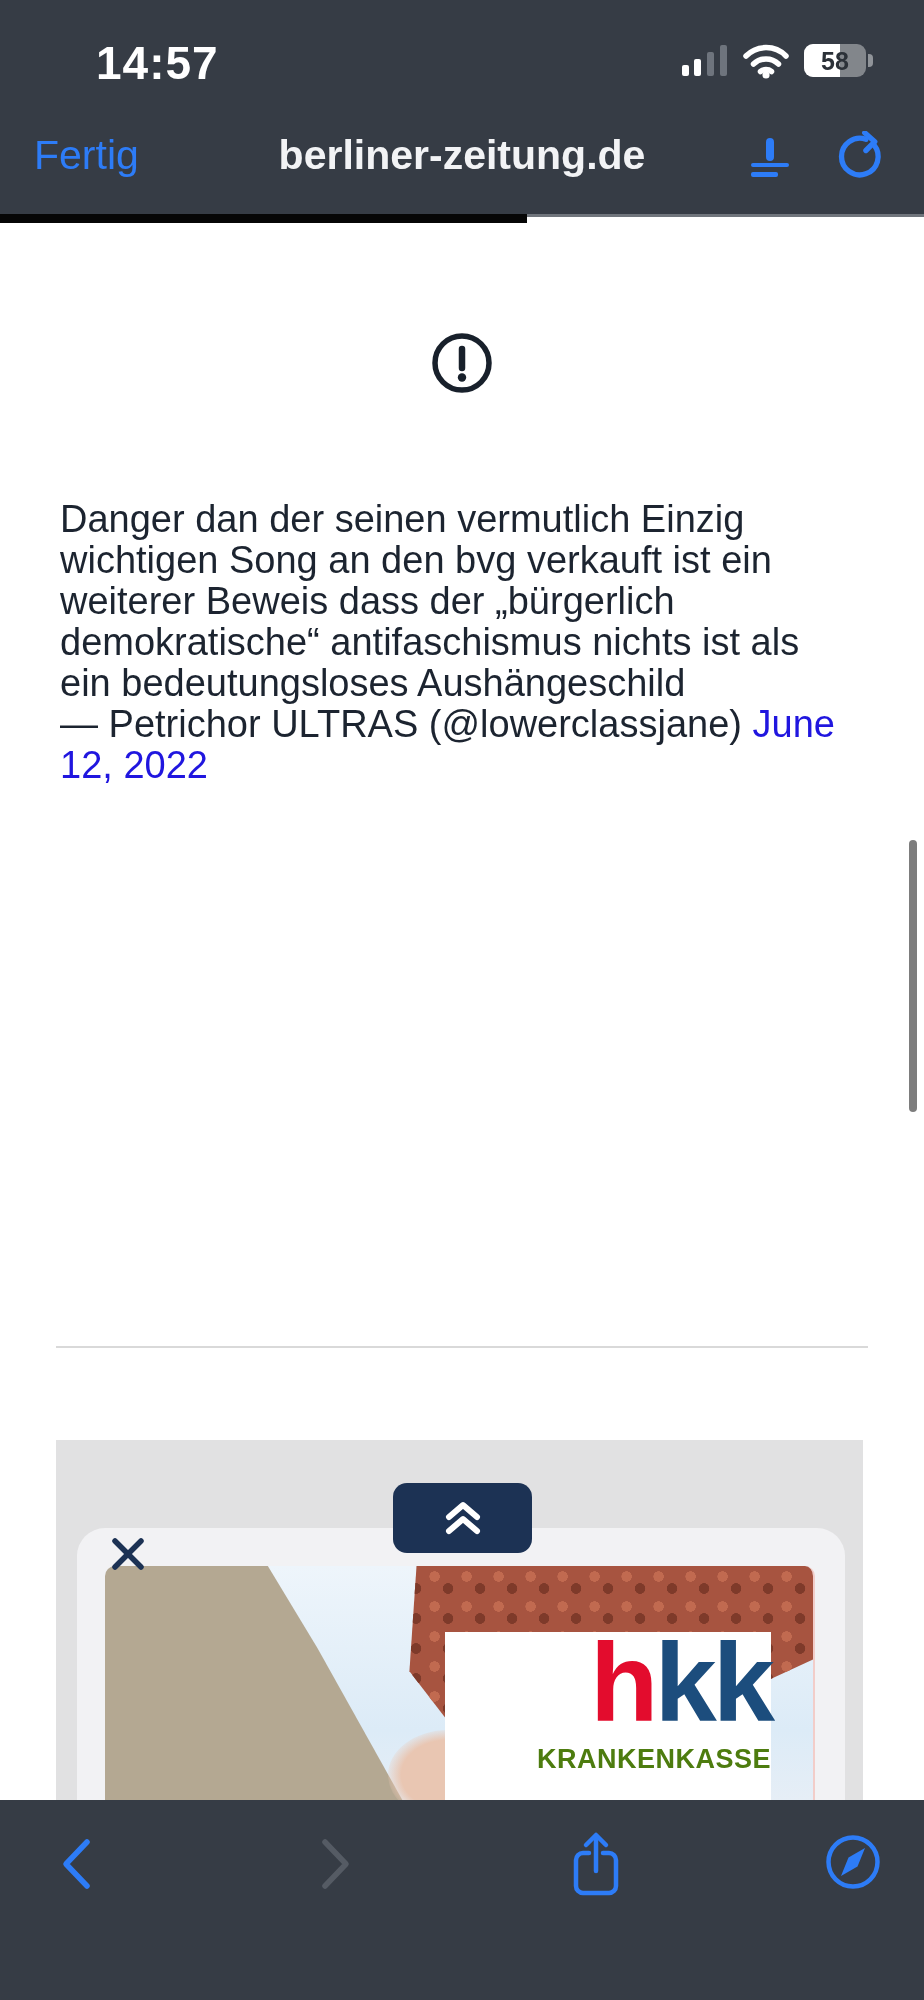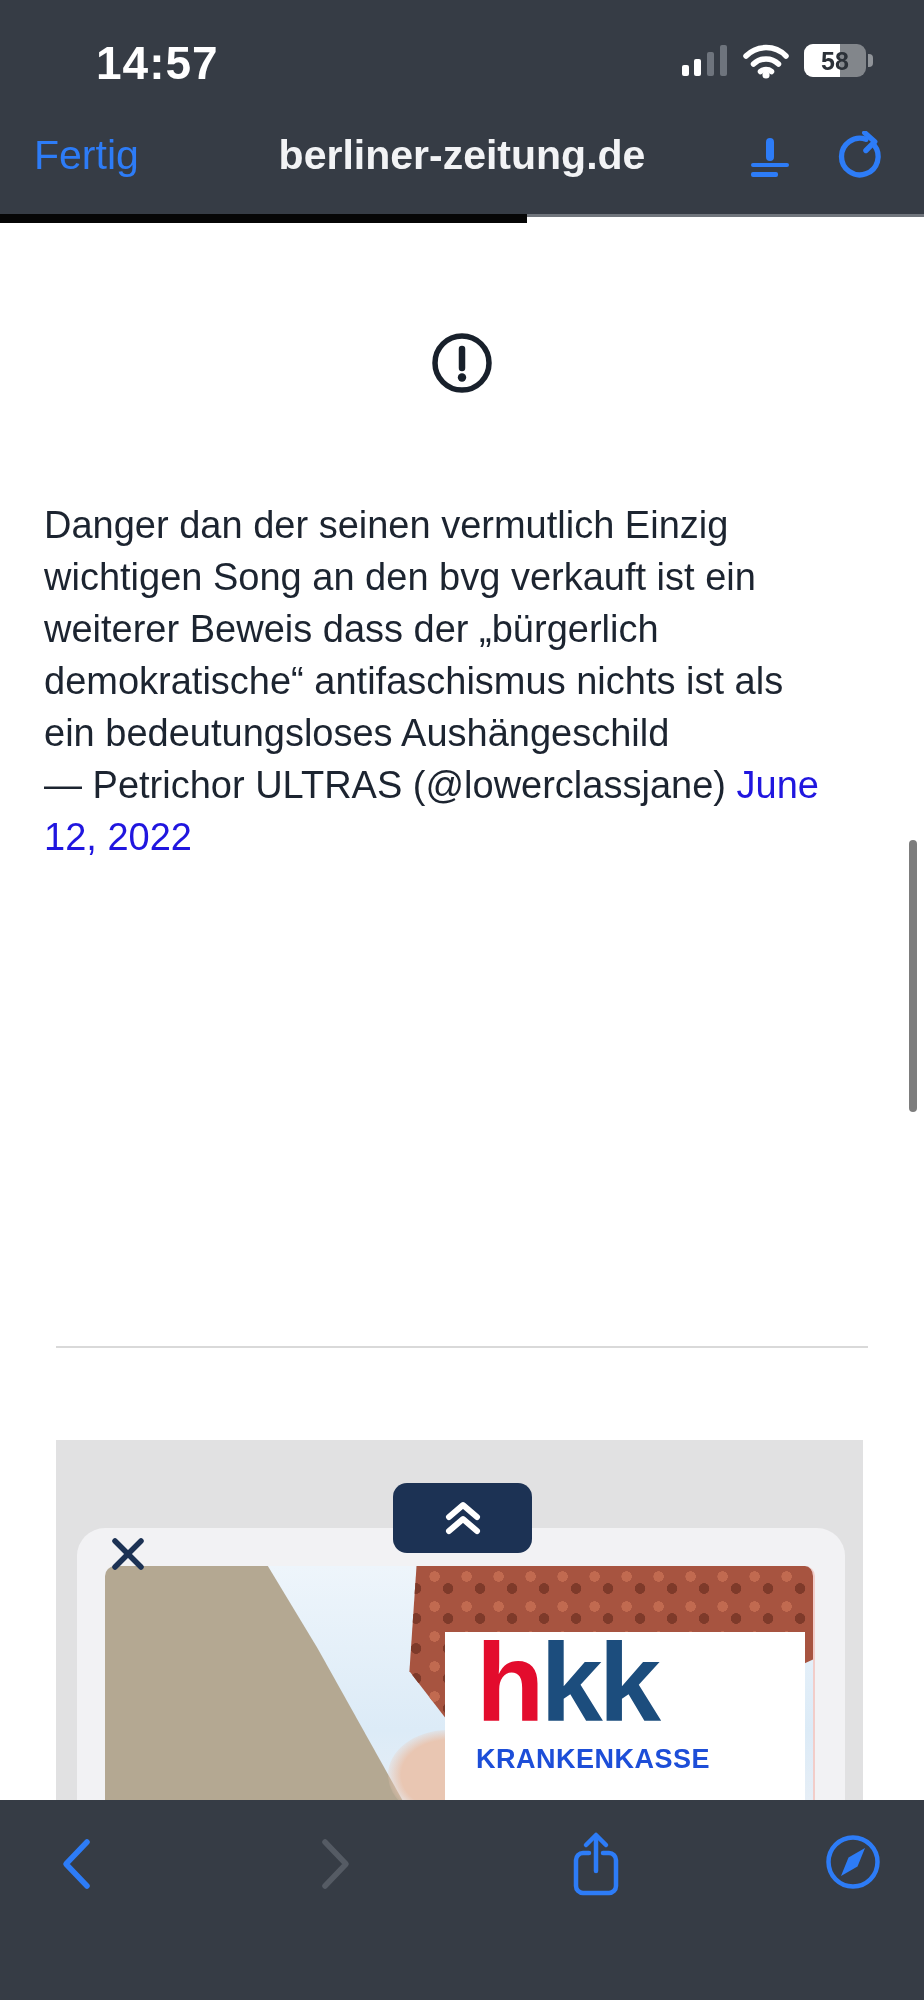--- a/index.html
+++ b/index.html
@@ -23,21 +23,21 @@
   .reader-btn { left:740px; top:126px; width:60px; height:66px; }
   .reader-rect { width:38px; height:23px; border:4.5px solid #2d7cf7; border-radius:7px; margin:0 auto; }
   .reader-line1 { width:38px; height:4.5px; background:#2d7cf7; border-radius:2px; margin:6px auto 0; }
   .reader-line2 { width:27px; height:4.5px; background:#2d7cf7; border-radius:2px; margin:5px auto 0 11px; }
   .reload-btn { left:832px; top:130px; width:56px; height:56px; }
   .hairline { position:absolute; left:527px; top:214px; width:397px; height:3px; background:#70757c; z-index:6; }
   .progress { position:absolute; left:0; top:214px; width:527px; height:9px; background:#060606; z-index:7; }
   
   .alert-icon { position:absolute; left:429px; top:330px; }
   .notfound { position:absolute; left:0; right:0; top:402px; text-align:center; font-size:40px; color:#18202b; }
-  .tweet { position:absolute; left:44px; top:499px; width:784px; font-size:38px; line-height:52px; color:#1c2430; white-space:pre-wrap; }
+  .tweet { position:absolute; left:60px; top:499px; width:784px; font-size:38px; line-height:41px; color:#1c2430; white-space:pre-wrap; }
   .tweet-link { color:#2016df; text-decoration:none; cursor:pointer; }
   .scrollbar { position:absolute; left:909px; top:840px; width:8px; height:272px; background:#7d7d7d; border-radius:4px; z-index:4; }
   .divider { position:absolute; left:56px; top:1346px; width:812px; height:2px; background:#d9d9d9; }
   .anzeige { position:absolute; left:0; right:0; top:1396px; text-align:center; font-size:30px; color:#9c9c9c; }
   
   .ad-box { position:absolute; left:56px; top:1440px; width:807px; height:360px; background:#e1e1e2; }
   .ad-panel { position:absolute; left:77px; top:1528px; width:768px; height:272px; background:#f2f2f4; border-radius:28px 28px 0 0; }
   .chev-btn { left:393px; top:1483px; width:139px; height:70px; background:#1c3254; border-radius:14px; z-index:3;
               display:flex; align-items:center; justify-content:center; }
   .close-btn { left:100px; top:1526px; width:56px; height:46px; z-index:3; display:flex; align-items:flex-end; justify-content:center; }
@@ -55,24 +55,24 @@
   .knit-right { position:absolute; inset:0;
     background-color:#a75440;
     background-image:
       radial-gradient(circle at 30% 35%, #c16a50 0 17%, rgba(0,0,0,0) 18%),
       radial-gradient(circle at 72% 75%, #7e3a2a 0 16%, rgba(0,0,0,0) 17%);
     background-size:32px 30px;
     clip-path:polygon(44% 0, 100% 0, 100% 40%, 57% 100%, 43% 45%);
   }
   .skin-blob { position:absolute; left:40%; bottom:-20px; width:120px; height:90px; border-radius:50%;
     background:radial-gradient(ellipse at center,#e9c6b2 0 55%, rgba(233,198,178,0) 75%); }
-  .logo-box { position:absolute; left:340px; top:66px; width:360px; height:168px; background:#ffffff; text-align:left;padding-left:31px; }
+  .logo-box { position:absolute; left:340px; top:66px; width:326px; height:168px; background:#ffffff; text-align:right;padding-left:31px; }
   .hkk-word { margin-top:-8px; font-size:112px; font-weight:700; letter-spacing:-4px; line-height:118px; }
   .hkk-h { color:#e30c2d; } .hkk-kk { color:#1c4d7d; }
-  .hkk-sub { margin-top:2px; font-size:27px; font-weight:700; letter-spacing:0.5px; color:#1d4ed8; }
+  .hkk-sub { margin-top:2px; font-size:27px; font-weight:700; letter-spacing:0.5px; color:#4d7c0f; }
   
   .chrome-bottom { position:absolute; left:0; top:1800px; width:924px; height:200px; background:#363c45; z-index:5; }
   .nav-btn { position:absolute; background:none; border:none; cursor:pointer; }
   .home-indicator { position:absolute; left:297px; top:1966px; width:330px; height:15px; border-radius:8px; background:#ffffff; }
 </style>
 </head>
 <body>
 
 <div class="screen">
 

